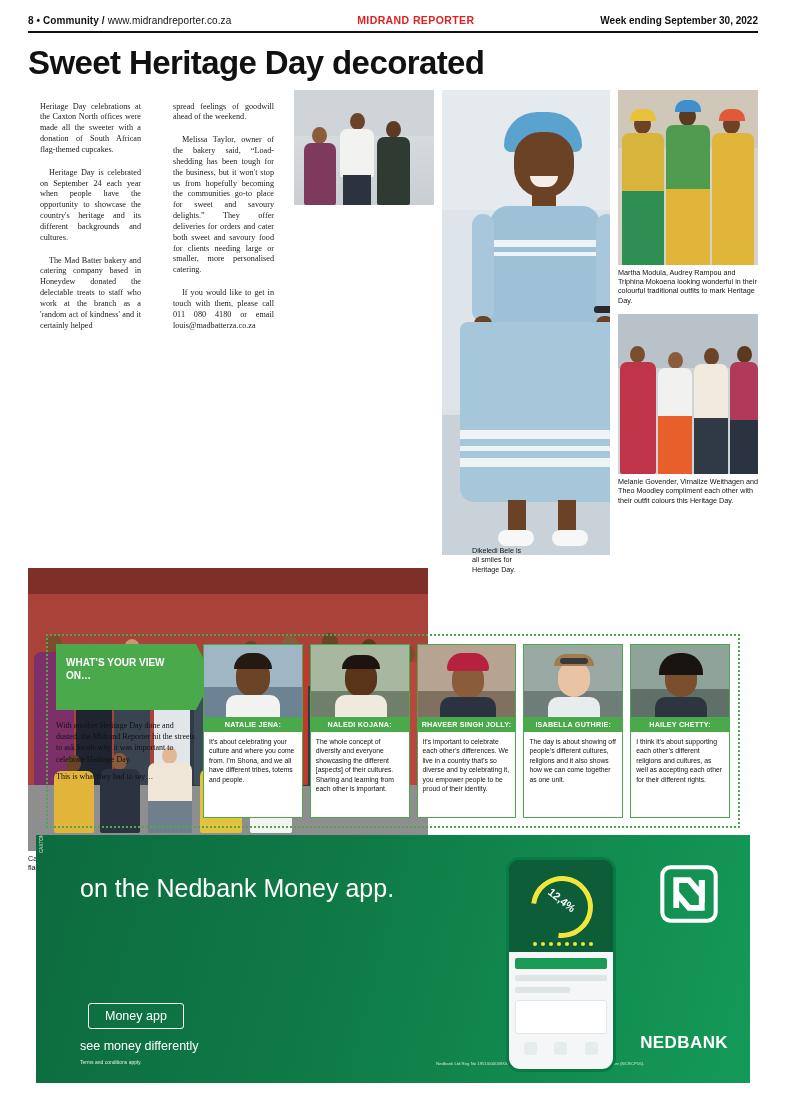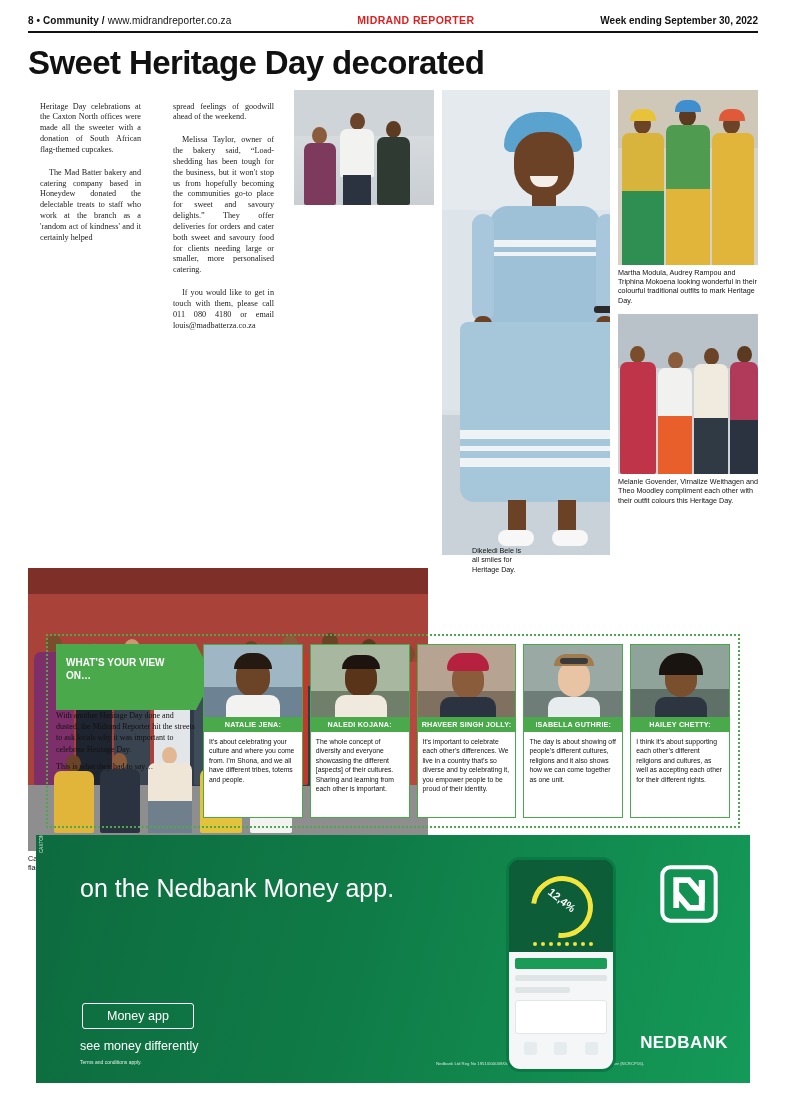--- a/index.html
+++ b/index.html
@@ -87,21 +87,21 @@
     font-weight:700; font-size:10px; line-height:1.25;
     padding:13px 10px 13px 10px;
     height:66px;
   }
   .vox-banner:after{
     content:""; position:absolute; right:-17px; top:0;
     border-top:33px solid transparent; border-bottom:33px solid transparent;
     border-left:17px solid #4aa94a;
   }
   .vox-intro-text {
-    font-size:8px; line-height:1.4; color:#111;
+    font-size:8px; line-height:1.4; margin-top:10px; color:#111;
   }
 
   .vox-card { flex:1; border:1.6px solid #4aa94a; display:flex; flex-direction:column; background:#fff; }
   .vox-img { height:72px; position:relative; overflow:hidden; background:#c7cdd2; }
   .vox-name {
     background:#4aa94a; color:#fff;
     font-family:"Liberation Sans", sans-serif;
     font-weight:700; font-size:7.2px; text-align:center;
     padding:3px 2px; letter-spacing:.2px;
   }
@@ -128,24 +128,24 @@
     font-family:"Liberation Sans", sans-serif;
   }
   .ad-head .l1 { font-size:25px; font-weight:700; line-height:1.08; }
   .ad-head .l2 { font-size:25px; font-weight:400; line-height:1.08; }
   .ad-sub {
     position:absolute; left:44px; top:118px; width:370px;
     font-family:"Liberation Sans", sans-serif;
     font-size:13px; line-height:1.35; font-weight:400;
   }
   .ad-btn {
-    position:absolute; left:46px; top:168px;
+    position:absolute; left:52px; top:168px;
     border:1.6px solid #fff; border-radius:3px;
     font-family:"Liberation Sans", sans-serif;
-    font-size:12.5px; padding:5px 24px; color:#fff;
+    font-size:12.5px; padding:5px 16px; color:#fff;
     background:transparent;
   }
   .ad-slogan {
     position:absolute; left:44px; bottom:30px;
     font-family:"Liberation Sans", sans-serif;
     font-size:12.5px;
   }
   .ad-terms {
     position:absolute; left:44px; bottom:18px;
     font-family:"Liberation Sans", sans-serif;
@@ -209,20 +209,21 @@
     <div class="mh-right">Week ending September 30, 2022</div>
   </div>
 
   <h1 class="headline">Sweet Heritage Day decorated</h1>
 
   <div class="top-grid">
 
     <div class="col">
       <div class="body-text">
         <p class="first">Heritage Day celebrations at the Caxton North offices were made all the sweeter with a donation of South African flag-themed cupcakes.</p>
+        <p>Heritage Day is celebrated on September 24 each year when people have the opportunity to showcase the country's heritage and its different backgrounds and cultures.</p>
         <p>The Mad Batter bakery and catering company based in Honeydew donated the delectable treats to staff who work at the branch as a 'random act of kindness' and it certainly helped</p>
       </div>
     </div>
 
     <div class="col">
       <div class="body-text">
         <p class="first">spread feelings of goodwill ahead of the weekend.</p>
         <p>Melissa Taylor, owner of the bakery said, “Load-shedding has been tough for the business, but it won't stop us from hopefully becoming the communities go-to place for sweet and savoury delights.” They offer deliveries for orders and cater both sweet and savoury food for clients needing large or smaller, more personalised catering.</p>
         <p>If you would like to get in touch with them, please call 011 080 4180 or email louis@madbatterza.co.za</p>
       </div>

